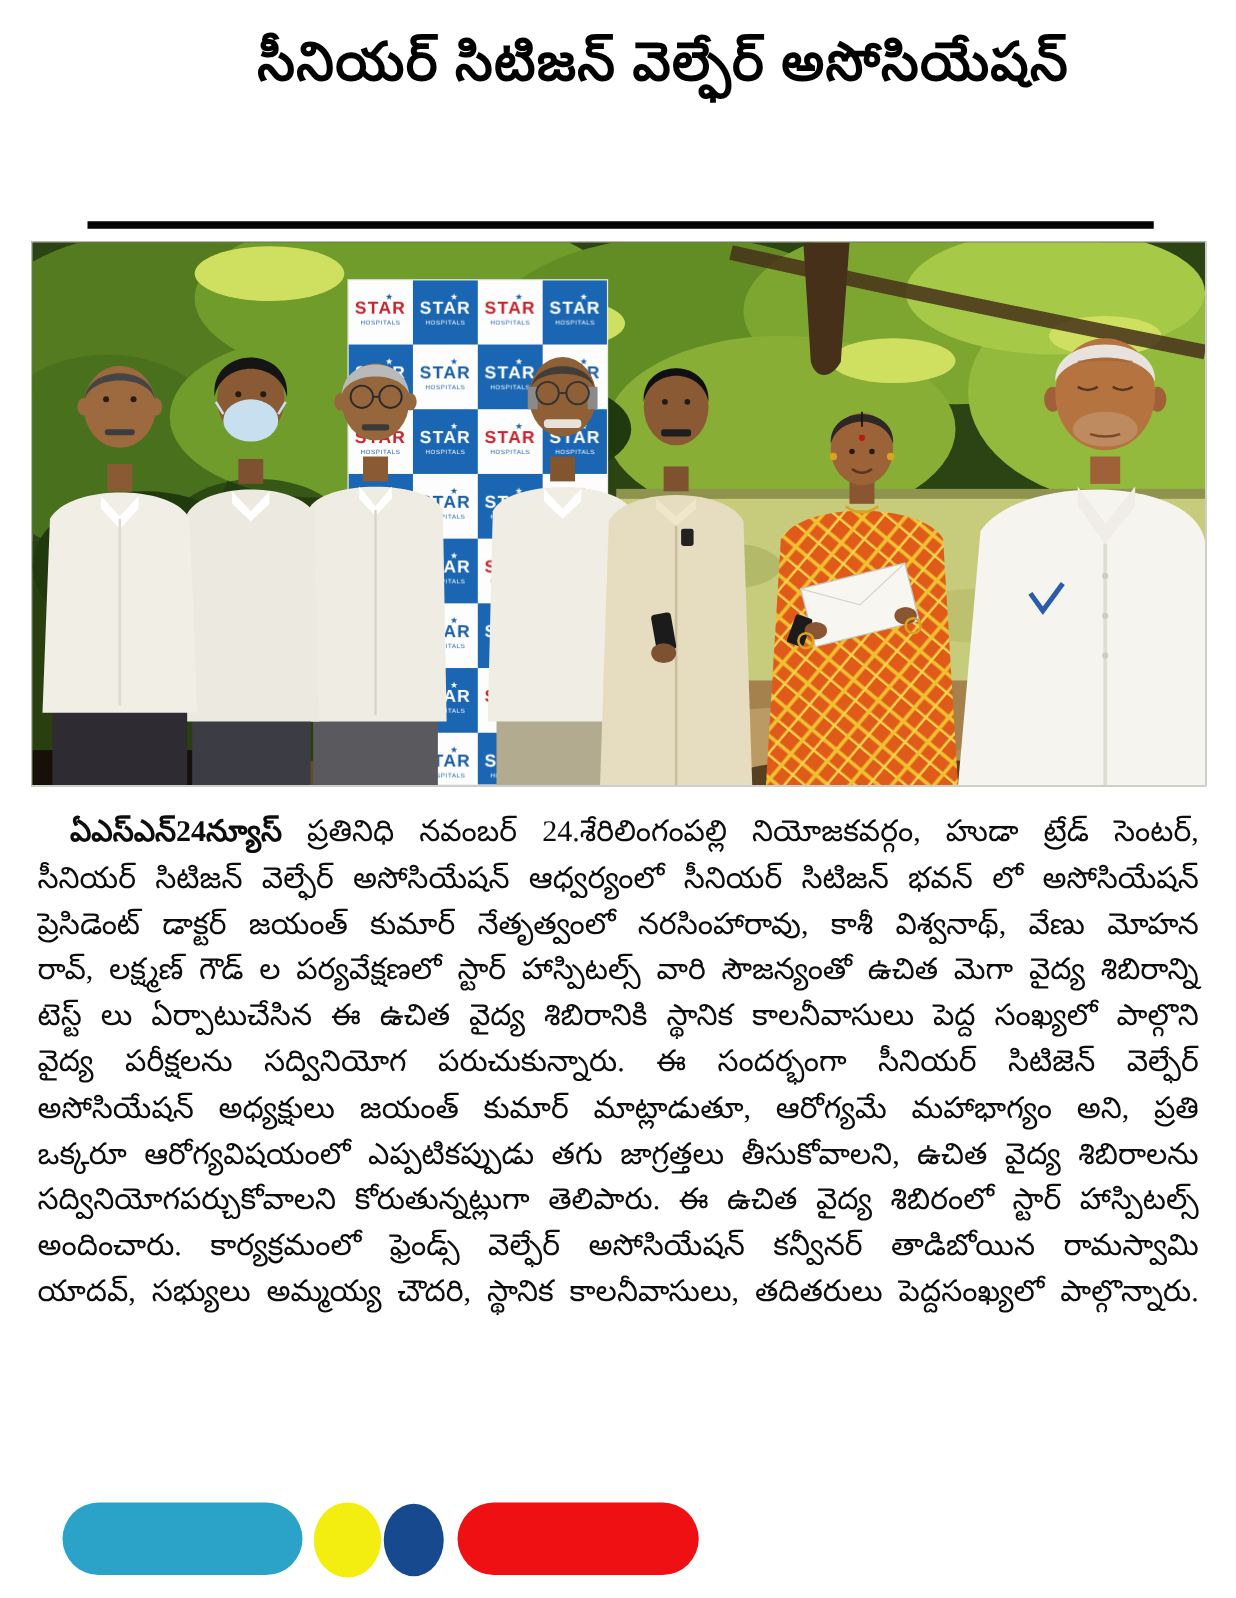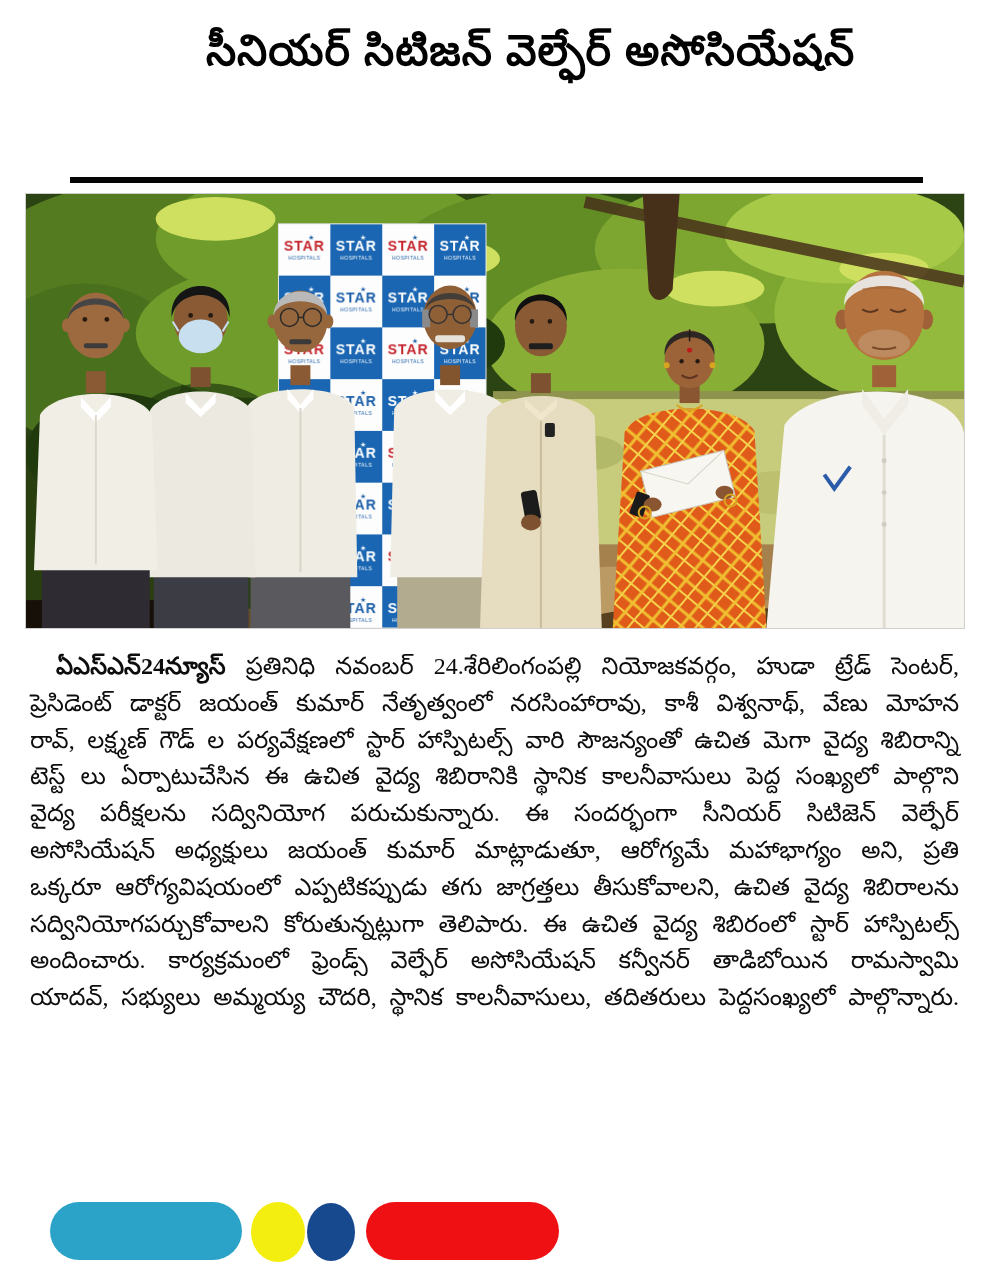--- a/index.html
+++ b/index.html
@@ -241,20 +241,21 @@
     <path d="M838,116 Q846,121 854,116" stroke="#5a3620" stroke-width="2" fill="none"></path>
     <path d="M866,116 Q874,121 882,116" stroke="#5a3620" stroke-width="2" fill="none"></path>
     <ellipse cx="860" cy="150" rx="26" ry="14" fill="#c8a184" opacity="0.5"></ellipse>
     <path d="M848,154 Q860,158 872,154" stroke="#7a4a28" stroke-width="2" fill="none"></path>
   </g>
 </svg>
 </div>
 
 <div class="article">
   <div class="line first"><span class="lead">ఏఎస్ఎన్24న్యూస్</span><span> ప్రతినిధి నవంబర్ 24.శేరిలింగంపల్లి నియోజకవర్గం, హుడా ట్రేడ్ సెంటర్,</span></div>
+  <div class="line">సీనియర్ సిటిజన్ వెల్ఫేర్ అసోసియేషన్ ఆధ్వర్యంలో సీనియర్ సిటిజన్ భవన్ లో అసోసియేషన్</div>
   <div class="line">ప్రెసిడెంట్ డాక్టర్ జయంత్ కుమార్ నేతృత్వంలో నరసింహారావు, కాశీ విశ్వనాథ్, వేణు మోహన</div>
   <div class="line">రావ్, లక్ష్మణ్ గౌడ్ ల పర్యవేక్షణలో స్టార్ హాస్పిటల్స్ వారి సౌజన్యంతో ఉచిత మెగా వైద్య శిబిరాన్ని</div>
   <div class="line">టెస్ట్ లు ఏర్పాటుచేసిన ఈ ఉచిత వైద్య శిబిరానికి స్థానిక కాలనీవాసులు పెద్ద సంఖ్యలో పాల్గొని</div>
   <div class="line">వైద్య పరీక్షలను సద్వినియోగ పరుచుకున్నారు. ఈ సందర్భంగా సీనియర్ సిటిజెన్ వెల్ఫేర్</div>
   <div class="line">అసోసియేషన్ అధ్యక్షులు జయంత్ కుమార్ మాట్లాడుతూ, ఆరోగ్యమే మహాభాగ్యం అని, ప్రతి</div>
   <div class="line">ఒక్కరూ ఆరోగ్యవిషయంలో ఎప్పటికప్పుడు తగు జాగ్రత్తలు తీసుకోవాలని, ఉచిత వైద్య శిబిరాలను</div>
   <div class="line">సద్వినియోగపర్చుకోవాలని కోరుతున్నట్లుగా తెలిపారు. ఈ ఉచిత వైద్య శిబిరంలో స్టార్ హాస్పిటల్స్</div>
   <div class="line">అందించారు. కార్యక్రమంలో ఫ్రెండ్స్ వెల్ఫేర్ అసోసియేషన్ కన్వీనర్ తాడిబోయిన రామస్వామి</div>
   <div class="line">యాదవ్, సభ్యులు అమ్మయ్య చౌదరి, స్థానిక కాలనీవాసులు, తదితరులు పెద్దసంఖ్యలో పాల్గొన్నారు.</div>
 </div>

